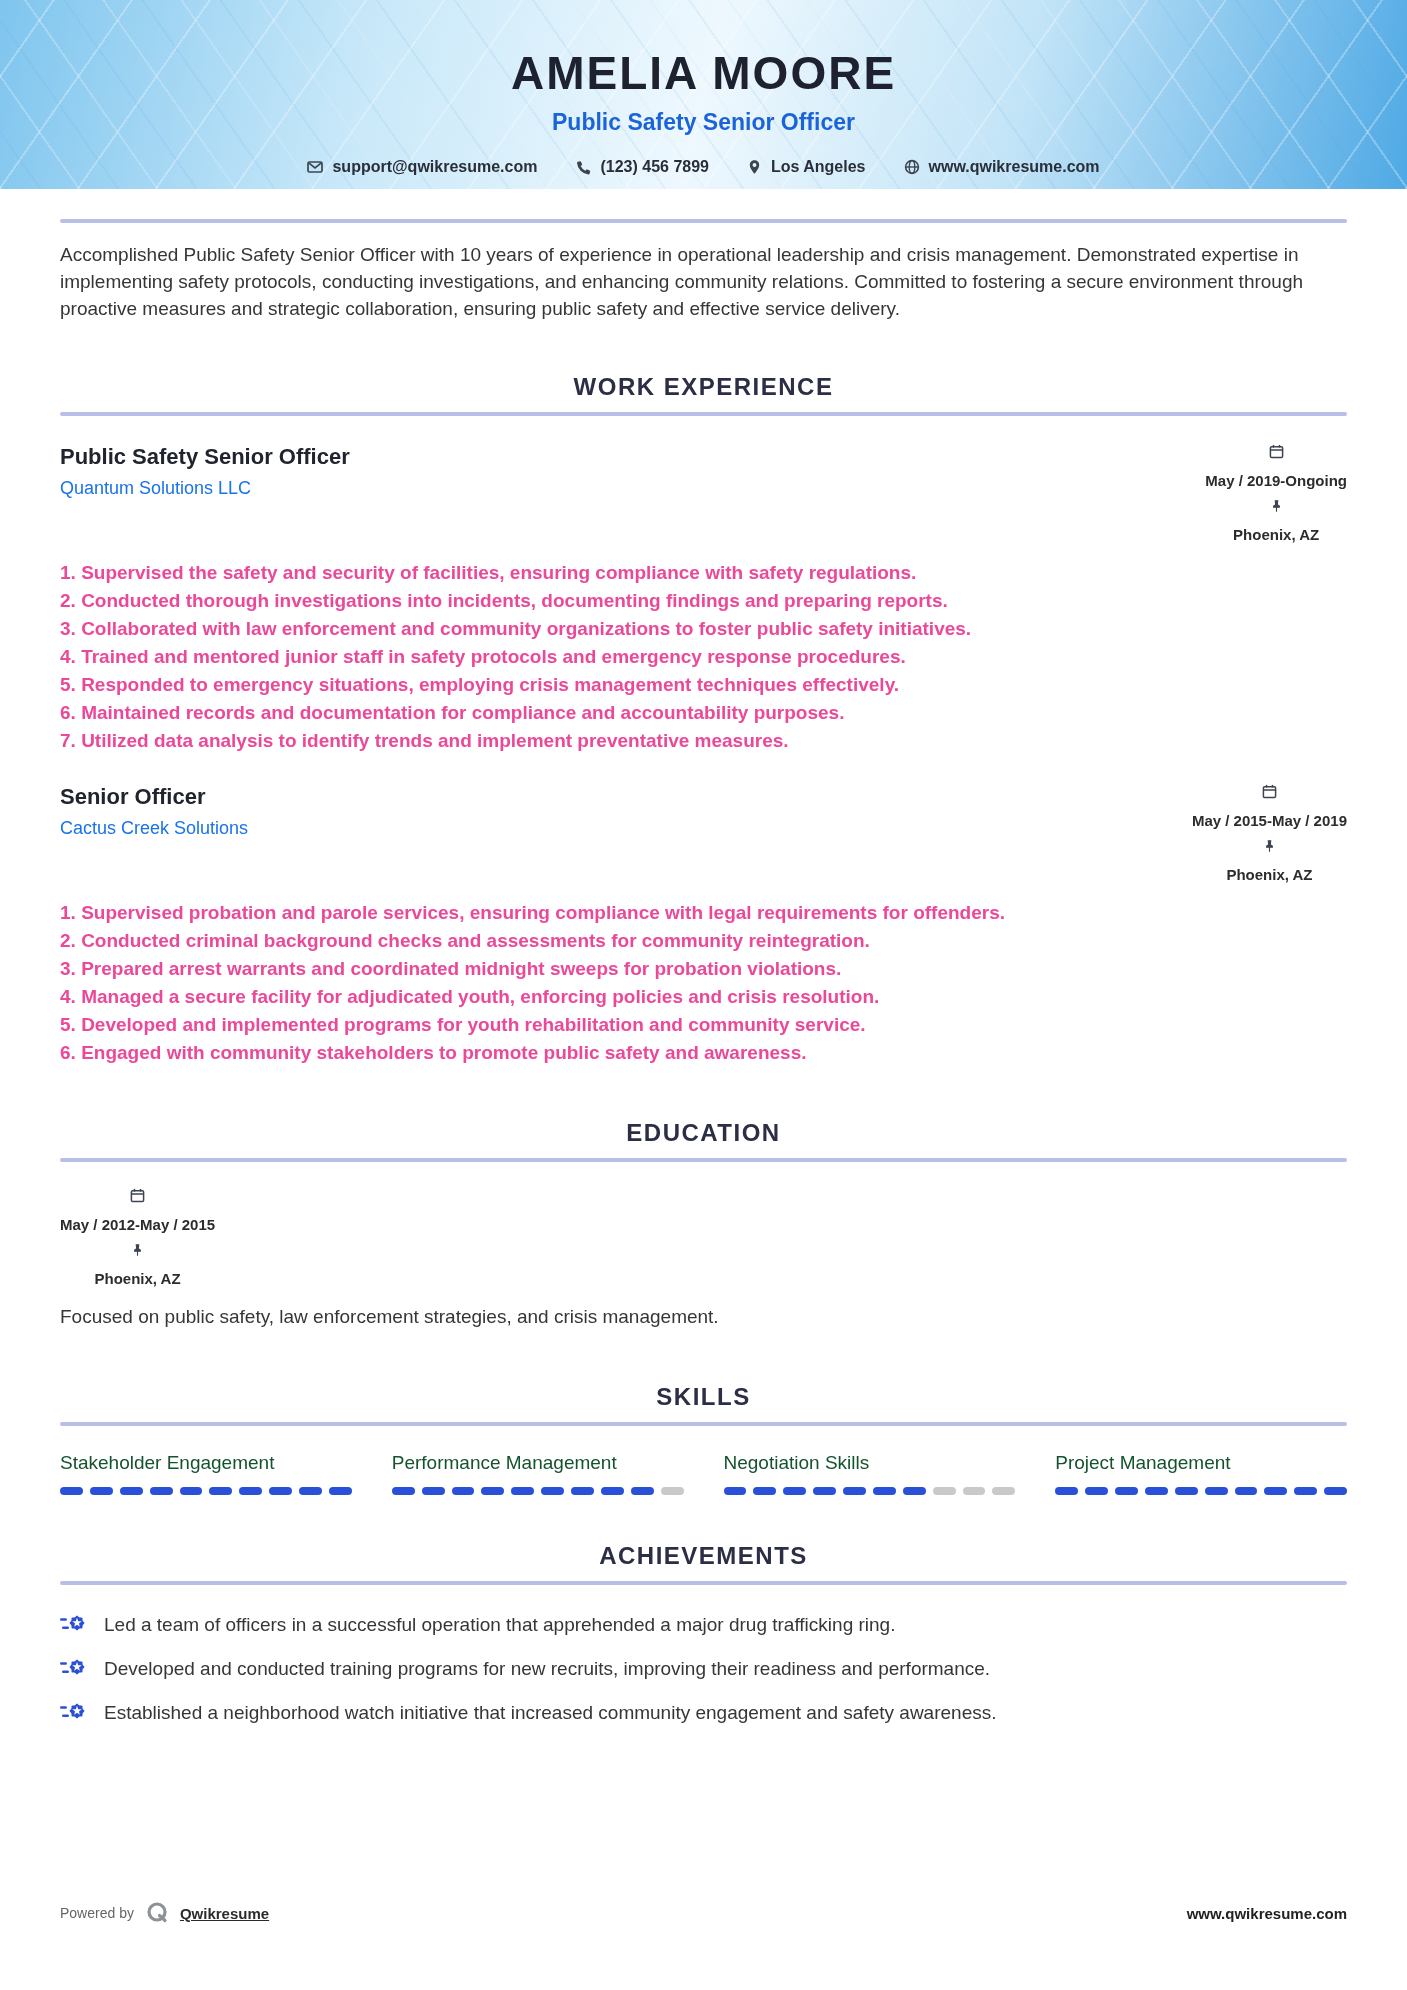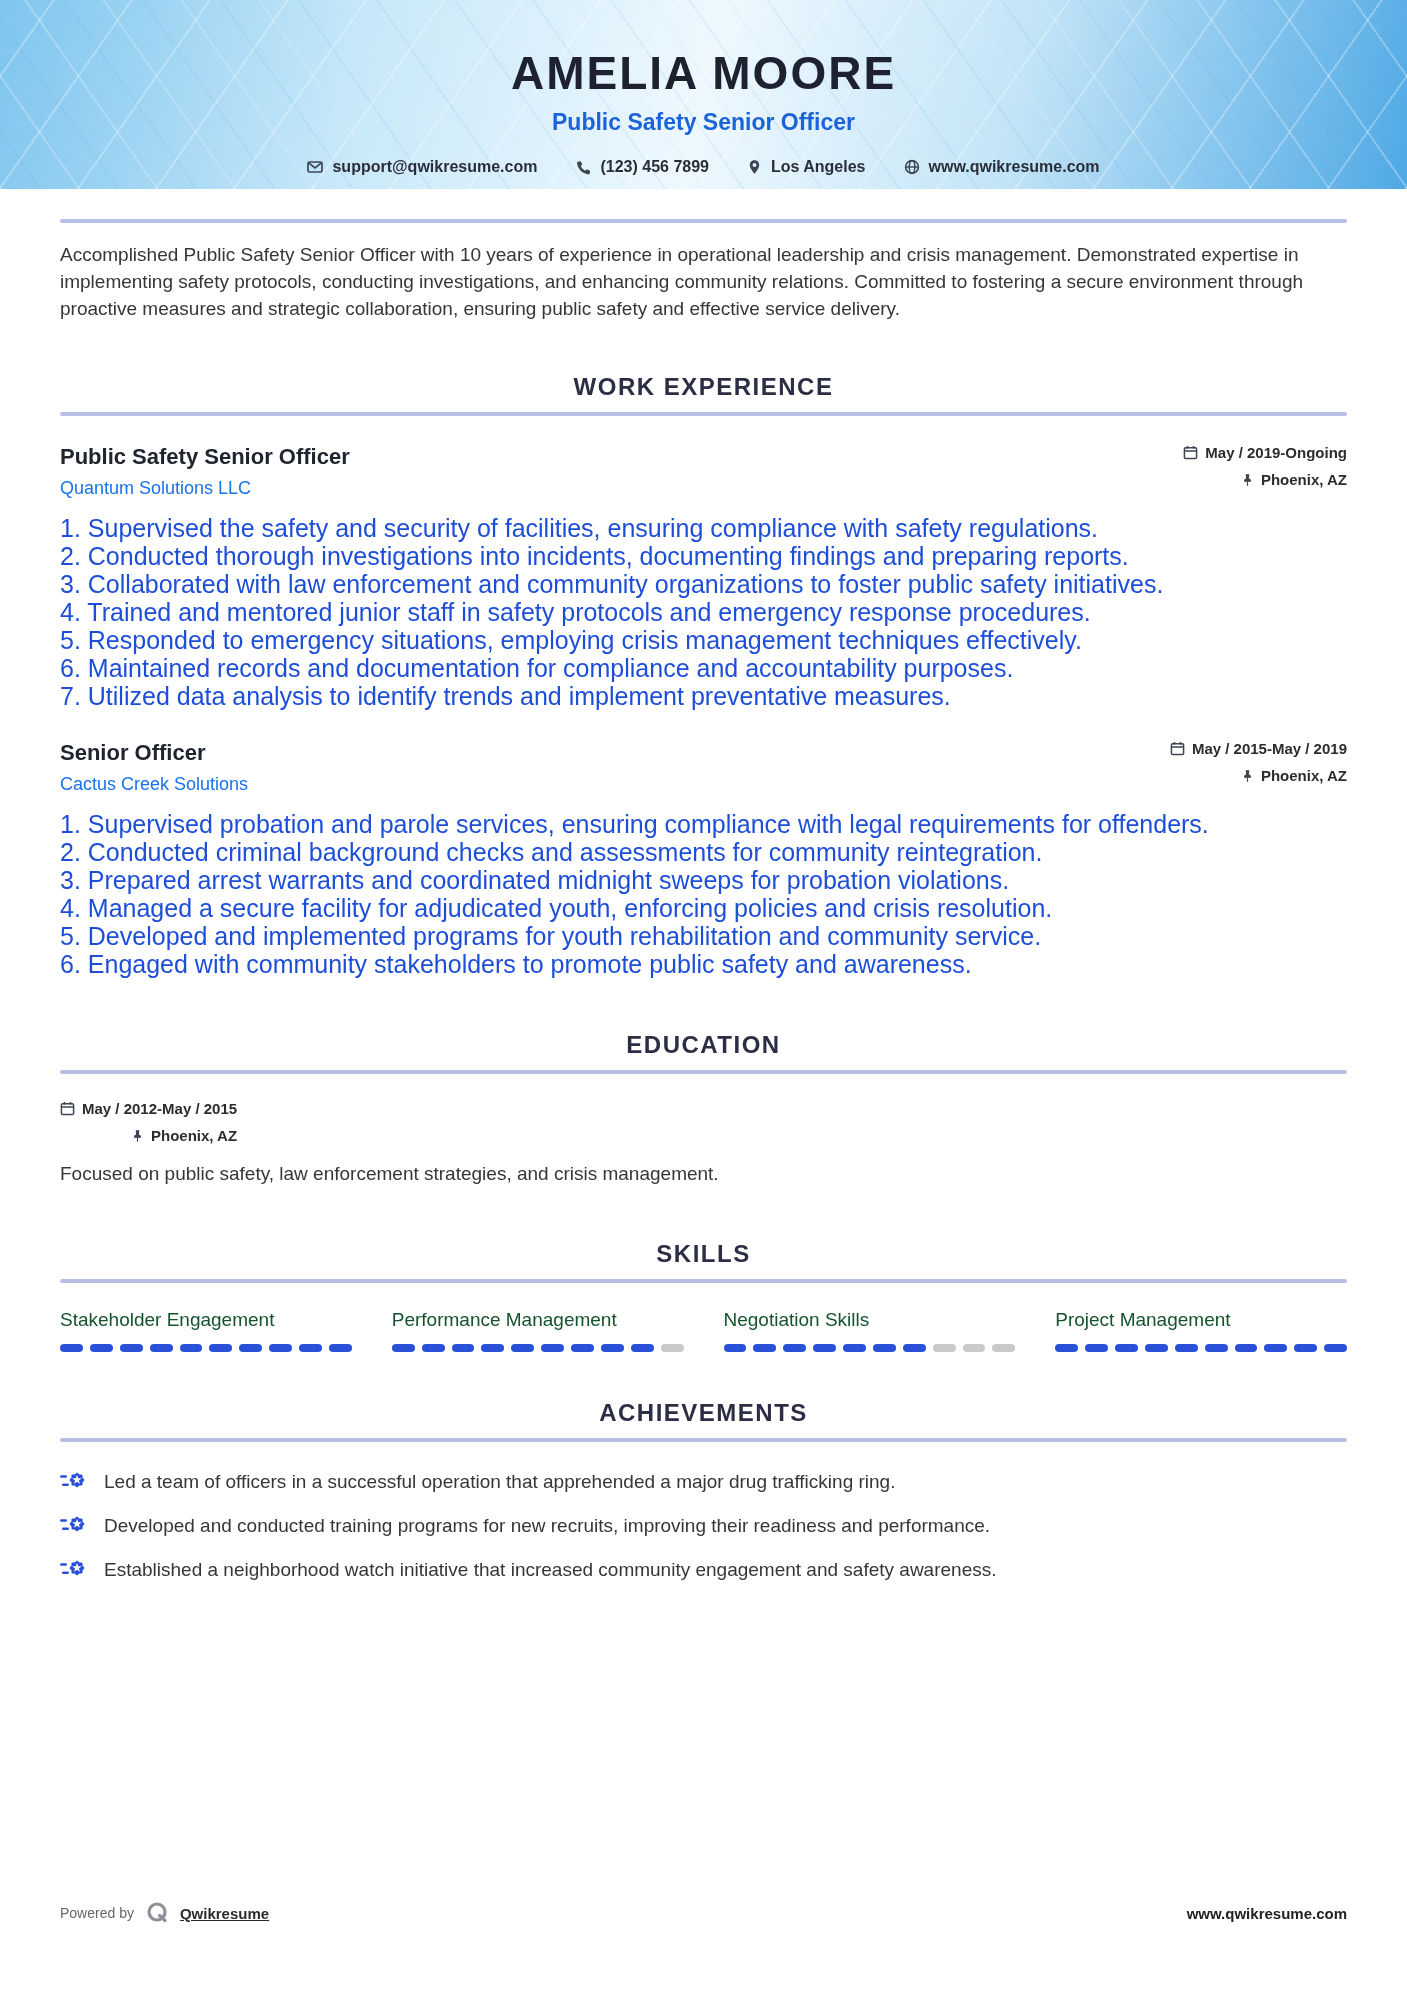--- a/index.html
+++ b/index.html
@@ -42,27 +42,27 @@
   .summary-text { margin-top:18px; font-size:19px; line-height:27px; color:#363636; }
 
   #work { margin-top:50px; }
   .job { margin-top:28px; }
   .job + .job { margin-top:30px; }
   .job-top { display:flex; justify-content:space-between; align-items:flex-start; }
   .job-title { font-size:22px; font-weight:700; color:#20242f; }
   .company { margin-top:8px; font-size:18px; font-weight:500; color:#1a73e8; }
   .meta { text-align:right; }
   .meta-row {
-    display:flex; justify-content:flex-end; align-items:center; gap:7px;
-    font-size:15px; font-weight:600; color:#2c2c2c;
+    display:flex; justify-content:flex-end; align-items:center; gap:13px;
+    font-size:15px; font-weight:600; color:#2c2c2c;flex-direction:column;
   }
   .meta-row + .meta-row { margin-top:10px; }
   .job-list { margin-top:16px; list-style:none; counter-reset:duty; }
   .job-list li {
-    font-size:25px; line-height:27px; color:#1d4ed8; counter-increment:duty; margin-bottom:1px;
+    font-size:19px; line-height:27px; color:#ec4899; counter-increment:duty; margin-bottom:1px;font-weight:bold;
   }
   .job-list li::before { content: counter(duty) ". "; }
 
   #education { margin-top:52px; }
   .edu-top { margin-top:26px; display:flex; justify-content:space-between; align-items:flex-start; }
   .degree { font-size:22px; font-weight:700; color:#20242f; }
   .school { margin-top:8px; font-size:18px; font-weight:500; color:#1a73e8; }
   .edu-desc { margin-top:16px; font-size:19px; line-height:27px; color:#363636; }
 
   #skills { margin-top:52px; }

